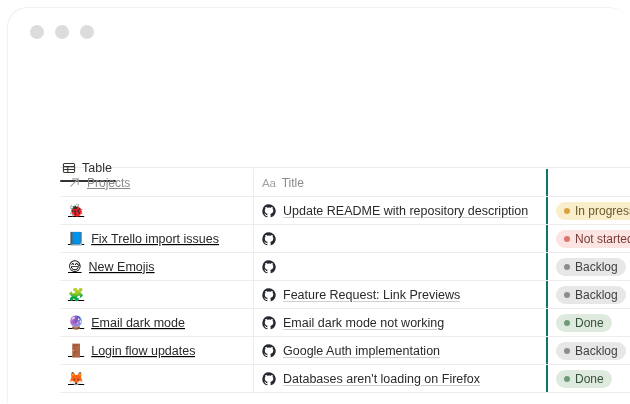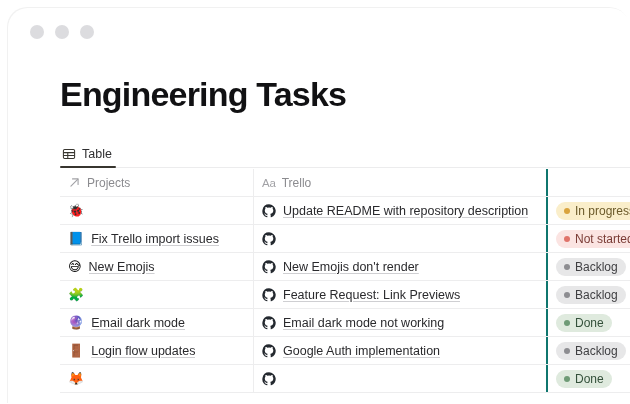--- a/index.html
+++ b/index.html
@@ -77,20 +77,21 @@
   .view-tab {
     position: relative;
     display: inline-flex;
     align-items: center;
     gap: 6px;
     height: 27px;
     padding: 0 4px 0 2px;
     font-size: 12.5px;
     color: #2f2f31;
     cursor: pointer;
+    margin-top: 14px;
   }
   .view-tab .tab-underline {
     position: absolute;
     left: 0; right: 0;
     bottom: -1px;
     height: 2px;
     background: #37352f;
     border-radius: 1px;
   }
   .tab-icon { display: inline-flex; width: 14px; height: 14px; }
@@ -113,21 +114,21 @@
   .t-row.header { border-bottom: 1px solid #ededee; }
   .t-cell {
     display: flex;
     align-items: center;
     gap: 7px;
     box-sizing: border-box;
     padding: 0 8px;
     overflow: hidden;
     white-space: nowrap;
   }
-  .c-projects { width: 194px; flex: 0 0 194px; border-right: 1px solid #ededee; }
+  .c-projects { width: 194px; flex: 0 0 194px; border-right: 1px solid #ededee; text-decoration: underline; }
   .c-title    { width: 294px; flex: 0 0 294px; border-right: 2px solid #0f766e; }
   .c-rollup   { flex: 1 1 auto; }
 
   .t-row.header .t-cell {
     font-size: 12px;
     color: #8b8b8f;
     gap: 6px;
   }
   .hdr-icon {
     display: inline-flex;
@@ -184,21 +185,20 @@
 <body>
 
 <div id="app-window">
 
   <div id="titlebar">
     <span class="win-dot"></span>
     <span class="win-dot"></span>
     <span class="win-dot"></span>
   </div>
 
-  <div id="page-title">Engineering Tasks</div>
 
   <div id="view-tabs">
     <div id="tabs-baseline"></div>
     <div class="view-tab">
       <span class="tab-icon">
         <svg viewBox="0 0 16 16" width="14" height="14" fill="none" stroke="#37352f" stroke-width="1.2">
           <rect x="1.6" y="2.8" width="12.8" height="10.4" rx="1.4"></rect>
           <line x1="1.6" y1="6.4" x2="14.4" y2="6.4"></line>
           <line x1="1.6" y1="9.8" x2="14.4" y2="9.8"></line>
           <line x1="6.6" y1="6.4" x2="6.6" y2="13.2"></line>
@@ -216,21 +216,21 @@
         <span class="hdr-icon">
           <svg viewBox="0 0 16 16" width="13" height="13" fill="none" stroke="#a2a2a6" stroke-width="1.4" stroke-linecap="round" stroke-linejoin="round">
             <line x1="3.6" y1="12.4" x2="12.2" y2="3.8"></line>
             <polyline points="5.6,3.6 12.4,3.6 12.4,10.4"></polyline>
           </svg>
         </span>
         <span>Projects</span>
       </div>
       <div class="t-cell c-title">
         <span class="hdr-aa">Aa</span>
-        <span>Trello</span>
+        <span>Title</span>
       </div>
     </div>
 
     <div id="rows-host">
   <div class="t-row">
     <div class="t-cell c-projects">
       <span class="cell-emoji">🐞</span>
     </div>
     <div class="t-cell c-title">
       <span class="gh-icon">
@@ -272,21 +272,20 @@
     <div class="t-cell c-projects">
       <span class="cell-emoji">😅</span>
       <span class="cell-link">New Emojis</span>
     </div>
     <div class="t-cell c-title">
       <span class="gh-icon">
         <svg viewBox="0 0 16 16" width="14" height="14" fill="#24292f">
           <path d="M8 0.4a7.6 7.6 0 00-2.4 14.8c.38.07.52-.16.52-.36v-1.3c-2.12.46-2.56-1.02-2.56-1.02-.35-.88-.85-1.12-.85-1.12-.7-.47.05-.46.05-.46.77.06 1.17.79 1.17.79.68 1.17 1.79.83 2.23.64.07-.5.27-.84.49-1.03-1.69-.19-3.47-.85-3.47-3.77 0-.83.3-1.51.78-2.04-.08-.19-.34-.97.07-2.02 0 0 .64-.2 2.1.78a7.3 7.3 0 013.82 0c1.46-.98 2.1-.78 2.1-.78.41 1.05.15 1.83.08 2.02.49.53.78 1.21.78 2.04 0 2.93-1.79 3.57-3.49 3.76.28.24.52.7.52 1.42v2.1c0 .2.14.44.53.36A7.6 7.6 0 008 .4z"></path>
         </svg>
       </span>
-      <span class="cell-link">New Emojis don't render</span>
     </div>
     <div class="t-cell c-rollup">
       <span class="badge" style="background: rgb(231, 231, 232); color: rgb(63, 63, 66);">
         <span class="dot" style="background: rgb(141, 141, 145);"></span>
         <span>Backlog</span>
       </span>
     </div>
   </div>
 
   <div class="t-row">
@@ -354,20 +353,21 @@
   <div class="t-row">
     <div class="t-cell c-projects">
       <span class="cell-emoji">🦊</span>
     </div>
     <div class="t-cell c-title">
       <span class="gh-icon">
         <svg viewBox="0 0 16 16" width="14" height="14" fill="#24292f">
           <path d="M8 0.4a7.6 7.6 0 00-2.4 14.8c.38.07.52-.16.52-.36v-1.3c-2.12.46-2.56-1.02-2.56-1.02-.35-.88-.85-1.12-.85-1.12-.7-.47.05-.46.05-.46.77.06 1.17.79 1.17.79.68 1.17 1.79.83 2.23.64.07-.5.27-.84.49-1.03-1.69-.19-3.47-.85-3.47-3.77 0-.83.3-1.51.78-2.04-.08-.19-.34-.97.07-2.02 0 0 .64-.2 2.1.78a7.3 7.3 0 013.82 0c1.46-.98 2.1-.78 2.1-.78.41 1.05.15 1.83.08 2.02.49.53.78 1.21.78 2.04 0 2.93-1.79 3.57-3.49 3.76.28.24.52.7.52 1.42v2.1c0 .2.14.44.53.36A7.6 7.6 0 008 .4z"></path>
         </svg>
       </span>
+      <span class="cell-link">Databases aren't loading on Firefox</span>
     </div>
     <div class="t-cell c-rollup">
       <span class="badge" style="background: rgb(223, 234, 222); color: rgb(51, 80, 58);">
         <span class="dot" style="background: rgb(111, 155, 118);"></span>
         <span>Done</span>
       </span>
     </div>
   </div>
 </div>
   </div>

